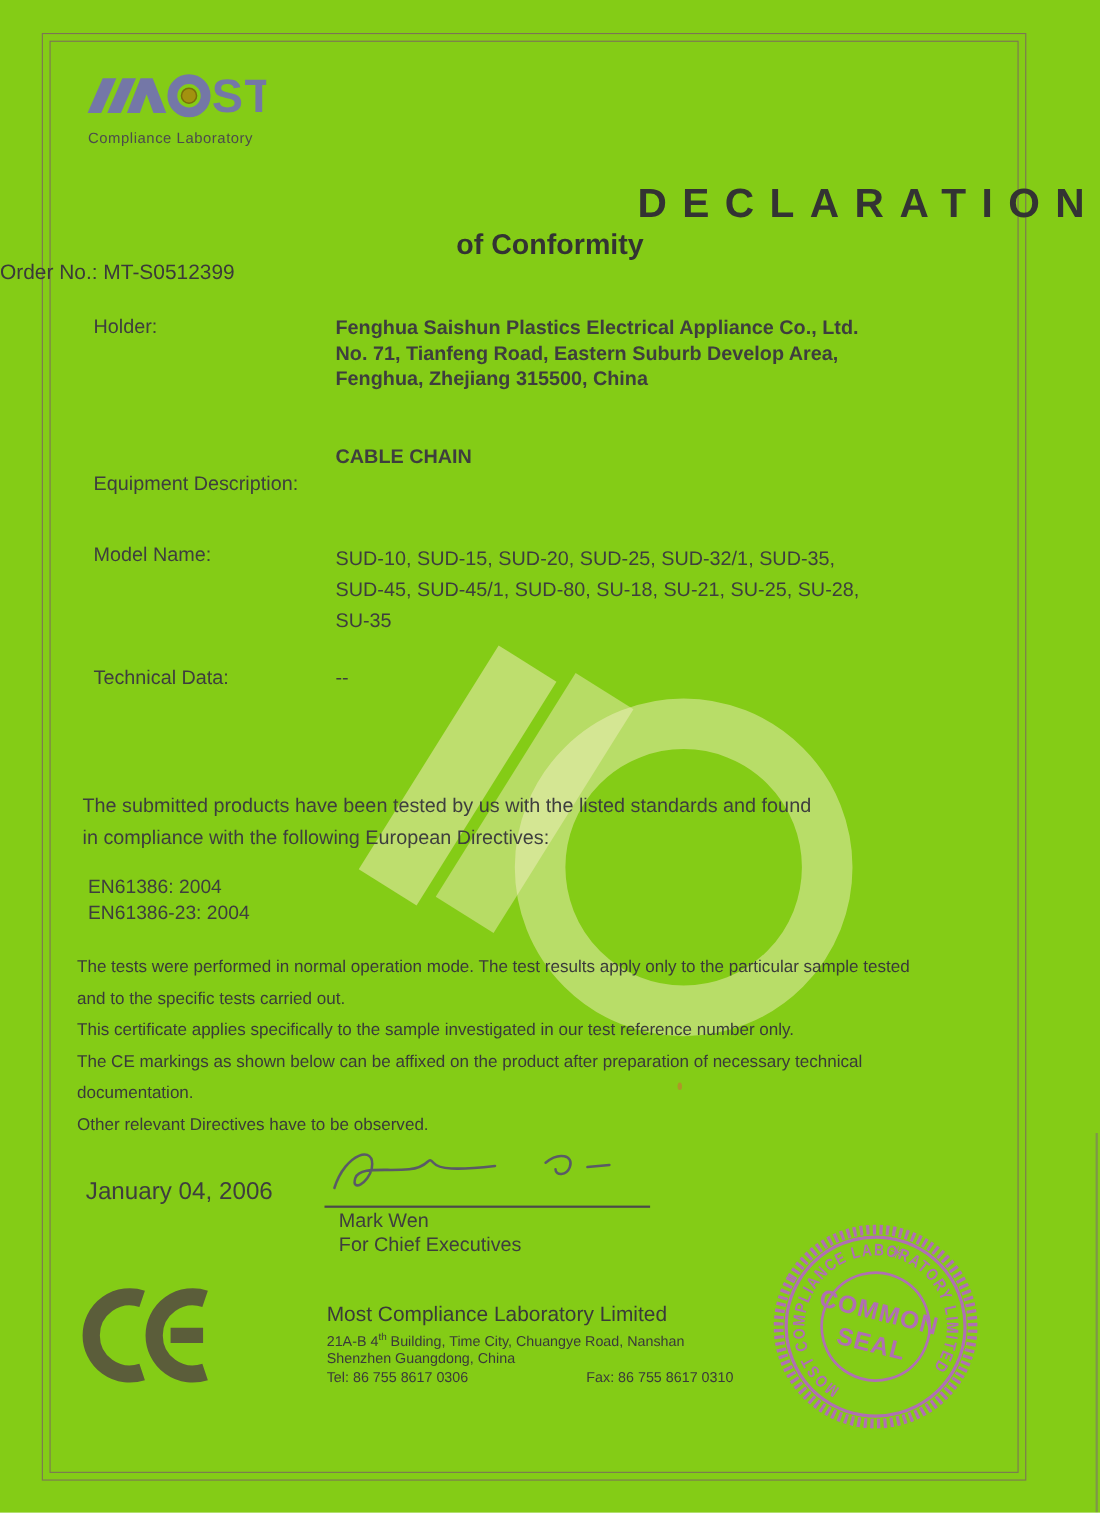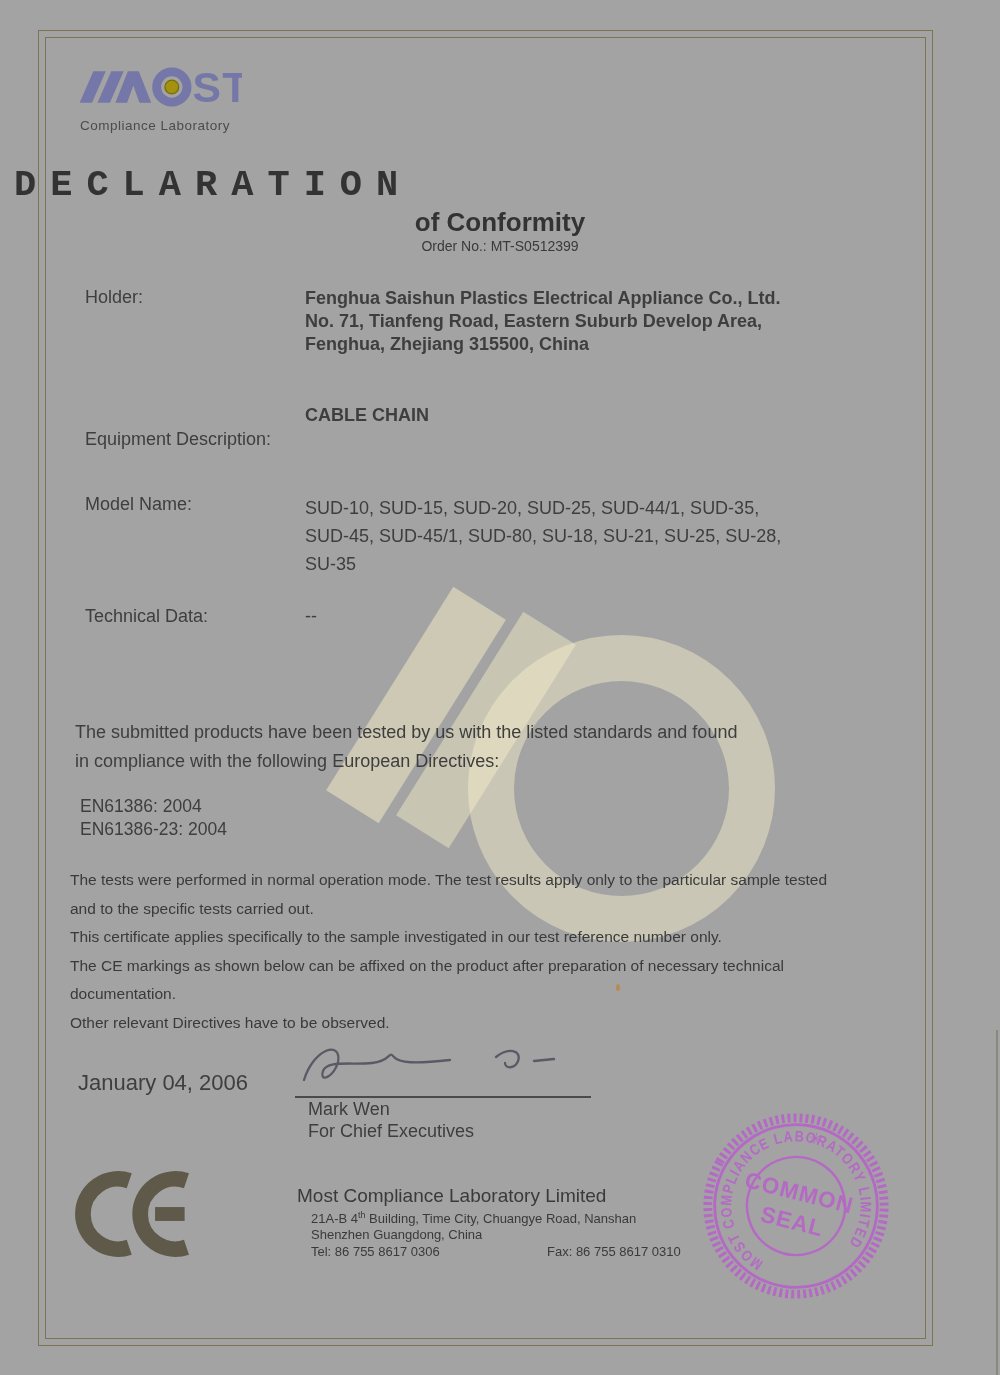--- a/index.html
+++ b/index.html
@@ -1,42 +1,42 @@
 <!DOCTYPE html>
 <html><head>
 <meta charset="utf-8">
 <style>
   html,body{margin:0;padding:0;}
   .page{
     position:relative; width:1000px; height:1375px;
-    background:#a3a3a3;
+    background:#84cc16;
     font-family:"Liberation Sans", sans-serif;
     color:#3e3e3e; overflow:hidden;
   }
   .abs{position:absolute; white-space:nowrap;}
   .frame{position:absolute; border:1.5px solid #7c7455;}
   .frame-outer{left:38px; top:30px; width:893px; height:1314px;}
   .frame-inner{left:45px; top:37px; width:879px; height:1300px; border-width:1px;}
   .wm{position:absolute; z-index:0;}
   .content{position:absolute; inset:0; z-index:2;}
-  .title{left:0; width:1000px; text-align:left; font-size:37px; font-weight:bold;
-         letter-spacing:14px; color:#333; text-indent:14px;font-family:Liberation Mono, monospace;}
+  .title{left:0; width:1000px; text-align:right; font-size:37px; font-weight:bold;
+         letter-spacing:14px; color:#333; text-indent:14px;}
   .subtitle{left:0; width:1000px; text-align:center; font-size:26px; font-weight:bold; color:#333;}
-  .orderno{left:0; width:1000px; text-align:center; font-size:14px; color:#3a3a3a;}
+  .orderno{left:0; width:1000px; font-size:19px; color:#3a3a3a;}
   .label{left:85px; font-size:18px;}
   .value{left:305px; font-size:18px;}
   .vblock{line-height:23px;}
   .vblock-model{line-height:28px;}
   .bold{font-weight:bold;}
   .stmt{left:75px; font-size:18px; line-height:29px;margin-top:32px;}
   .std{left:80px; font-size:17.5px; line-height:23px;}
   .notes{left:70px; font-size:15.5px; line-height:28.6px; color:#3a3a3a;}
   .sig-line{position:absolute; left:295px; top:1096px; width:296px; height:1.5px; background:#4a4a4a;}
   .company-name{font-size:19px; color:#3a3a3a;}
-  .addr{font-size:13px; color:#3a3a3a;margin-left:14px;}
+  .addr{font-size:13px; color:#3a3a3a;}
   sup{font-size:9px;}
   .speck{position:absolute; border-radius:50%;}
   .scan-edge{position:absolute; right:2px; top:1030px; width:2px; height:345px; background:#7d7868; opacity:.65;}
   svg text{font-family:"Liberation Sans", sans-serif;}
 </style>
 </head>
 <body>
 
 <div class="page">
 
@@ -68,21 +68,21 @@
       <div>Fenghua Saishun Plastics Electrical Appliance Co., Ltd.</div>
       <div>No. 71, Tianfeng Road, Eastern Suburb Develop Area,</div>
       <div>Fenghua, Zhejiang 315500, China</div>
     </div>
 
     <div class="abs label" style="top:405px;margin-top:24px;">Equipment Description:</div>
     <div class="abs value" style="top:405px;font-weight:bold;">CABLE CHAIN</div>
 
     <div class="abs label" style="top:494px;">Model Name:</div>
     <div class="abs value vblock-model" style="top:494px;">
-      <div>SUD-10, SUD-15, SUD-20, SUD-25, SUD-44/1, SUD-35,</div>
+      <div>SUD-10, SUD-15, SUD-20, SUD-25, SUD-32/1, SUD-35,</div>
       <div>SUD-45, SUD-45/1, SUD-80, SU-18, SU-21, SU-25, SU-28,</div>
       <div>SU-35</div>
     </div>
 
     <div class="abs label" style="top:606px;">Technical Data:</div>
     <div class="abs value" style="top:606px;">--</div>
 
     <div class="abs stmt" style="top:686px;">
       <div>The submitted products have been tested by us with the listed standards and found</div>
       <div>in compliance with the following European Directives:</div>

